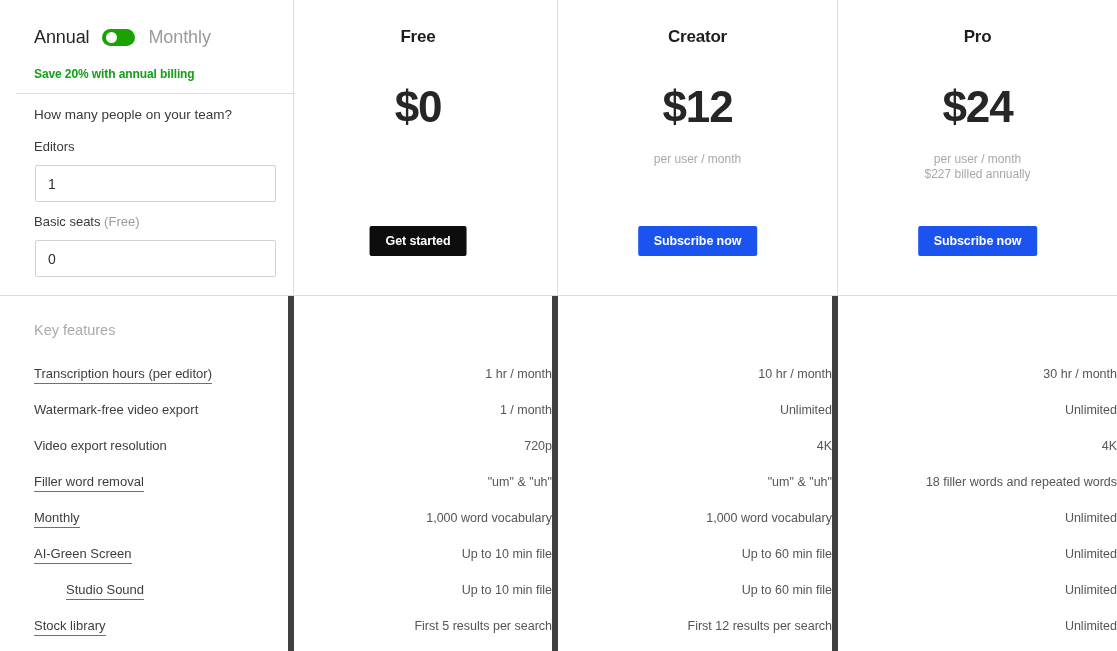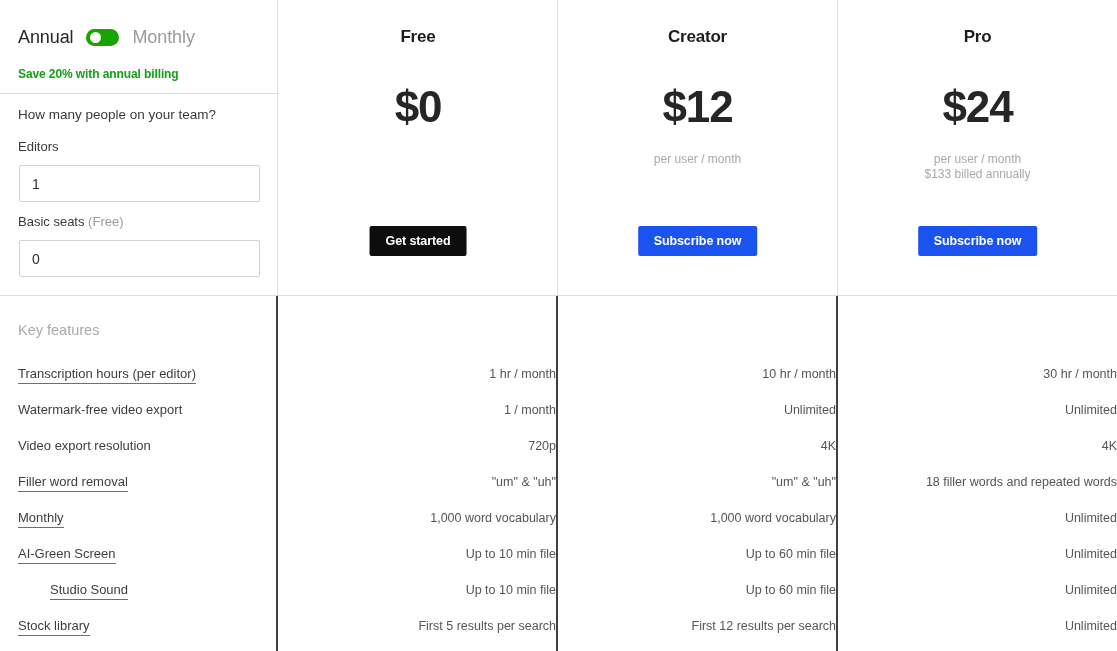--- a/index.html
+++ b/index.html
@@ -14,21 +14,21 @@
   }
 
   .pricing-page {
     position: relative;
     width: 1117px;
     height: 651px;
     background: #ffffff;
   }
 
   
-  .col-sidebar { left: 0;   width: 278px; }
+  .col-sidebar { left: 16px;   width: 278px; }
   .col-free    { left: 279px; width: 279px; }
   .col-creator { left: 558px; width: 280px; }
   .col-pro     { left: 838px; width: 279px; }
 
   
   .top-section {
     position: absolute;
     top: 0; left: 0;
     width: 1117px;
     height: 296px;
@@ -196,21 +196,21 @@
     left: 0;
     width: 1117px;
     height: 355px;
   }
 
   .feat-cell {
     position: absolute;
     top: 0;
     height: 355px;
   }
-  .feat-cell.bordered { border-right: 2px solid #404040; }
+  .feat-cell.bordered { border-right: 6px solid #404040; }
 
   .key-features-title {
     position: absolute;
     top: 26px;
     left: 18px;
     font-size: 14.5px;
     color: #aaaaaa;
   }
 
   .feat-label {
@@ -290,21 +290,21 @@
         <div>per user / month</div>
       </div>
       <button class="plan-cta blue">Subscribe now</button>
     </div>
 
     <div class="top-cell col-pro">
       <div class="plan-name">Pro</div>
       <div class="plan-price">$24</div>
       <div class="plan-sub">
         <div>per user / month</div>
-        <div>$133 billed annually</div>
+        <div>$227 billed annually</div>
       </div>
       <button class="plan-cta blue">Subscribe now</button>
     </div>
   </div>
 
   <div class="features-section">
 
     <div class="feat-cell col-sidebar bordered">
       <div class="key-features-title">Key features</div>
       <div id="feature-label-list">

